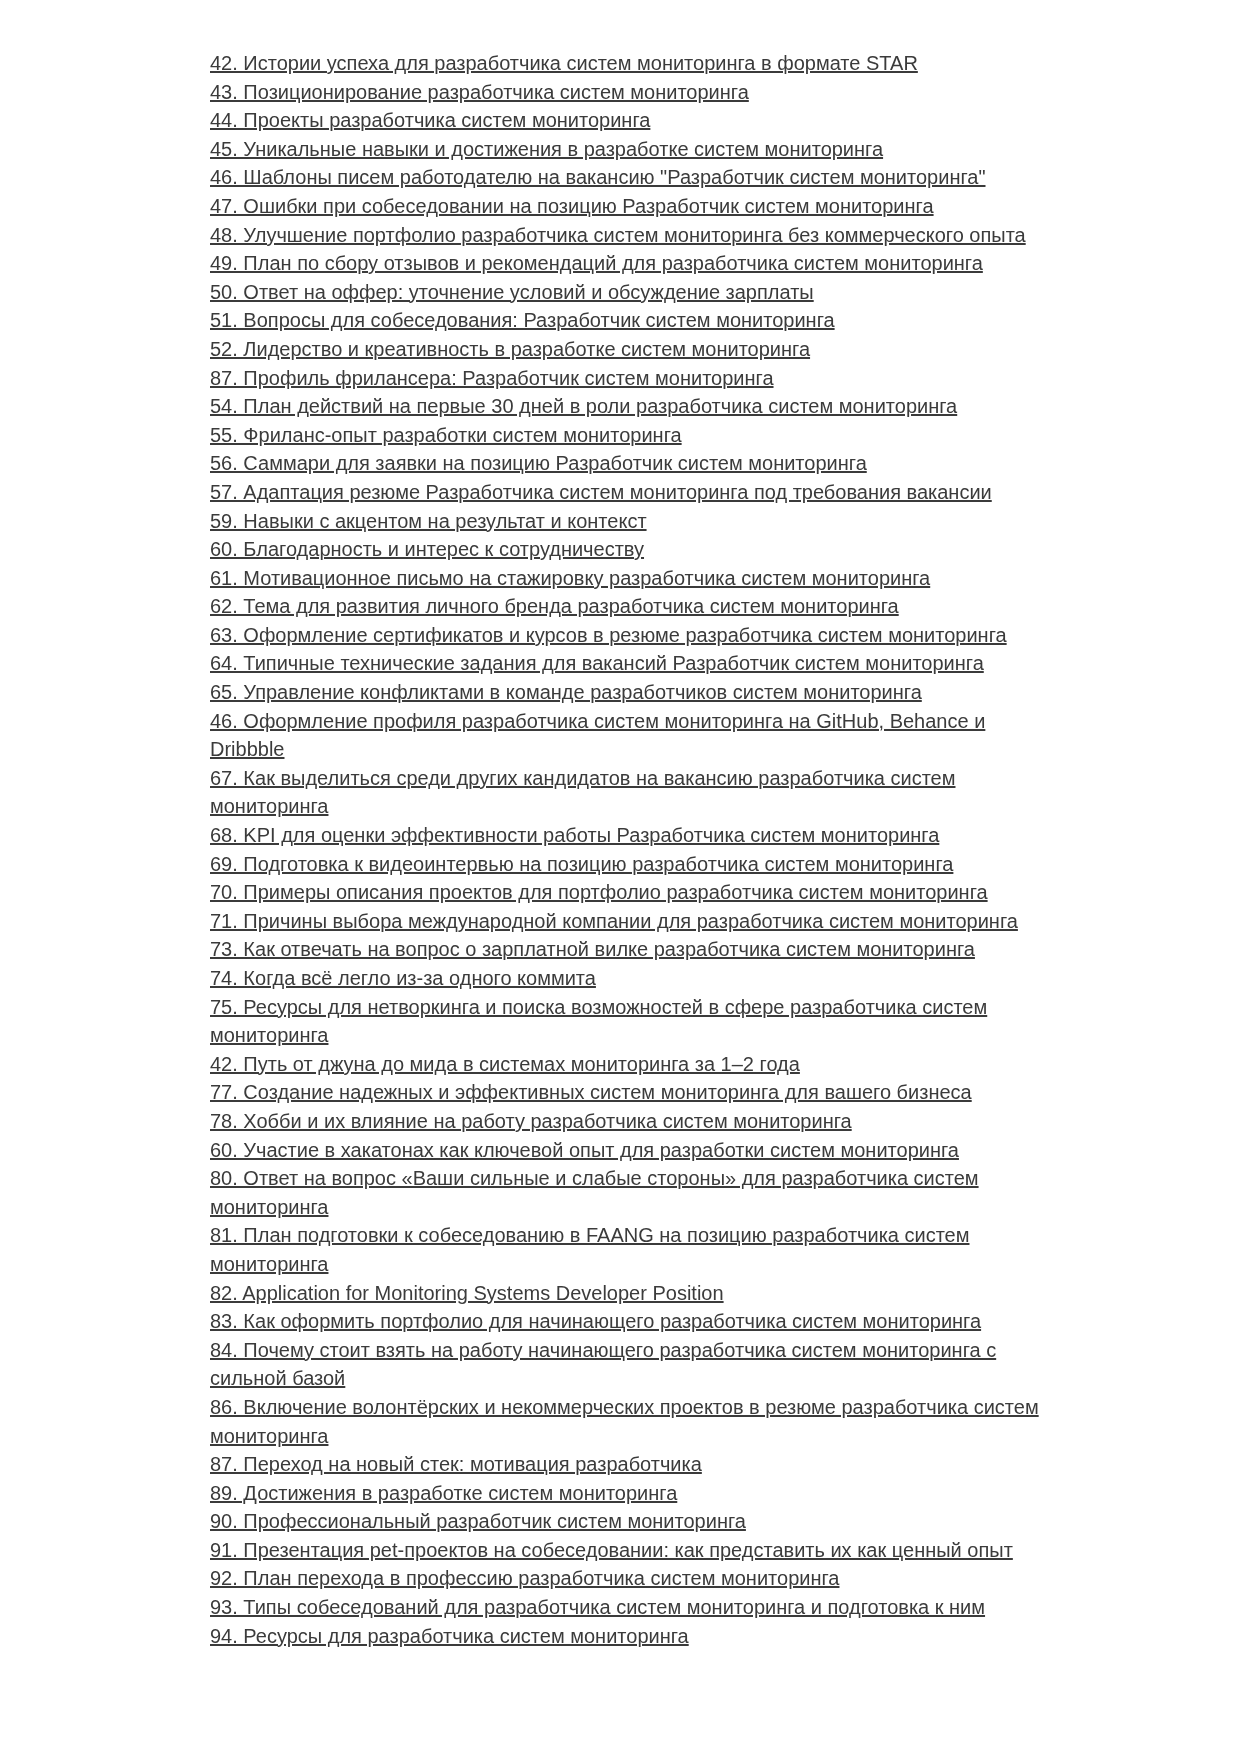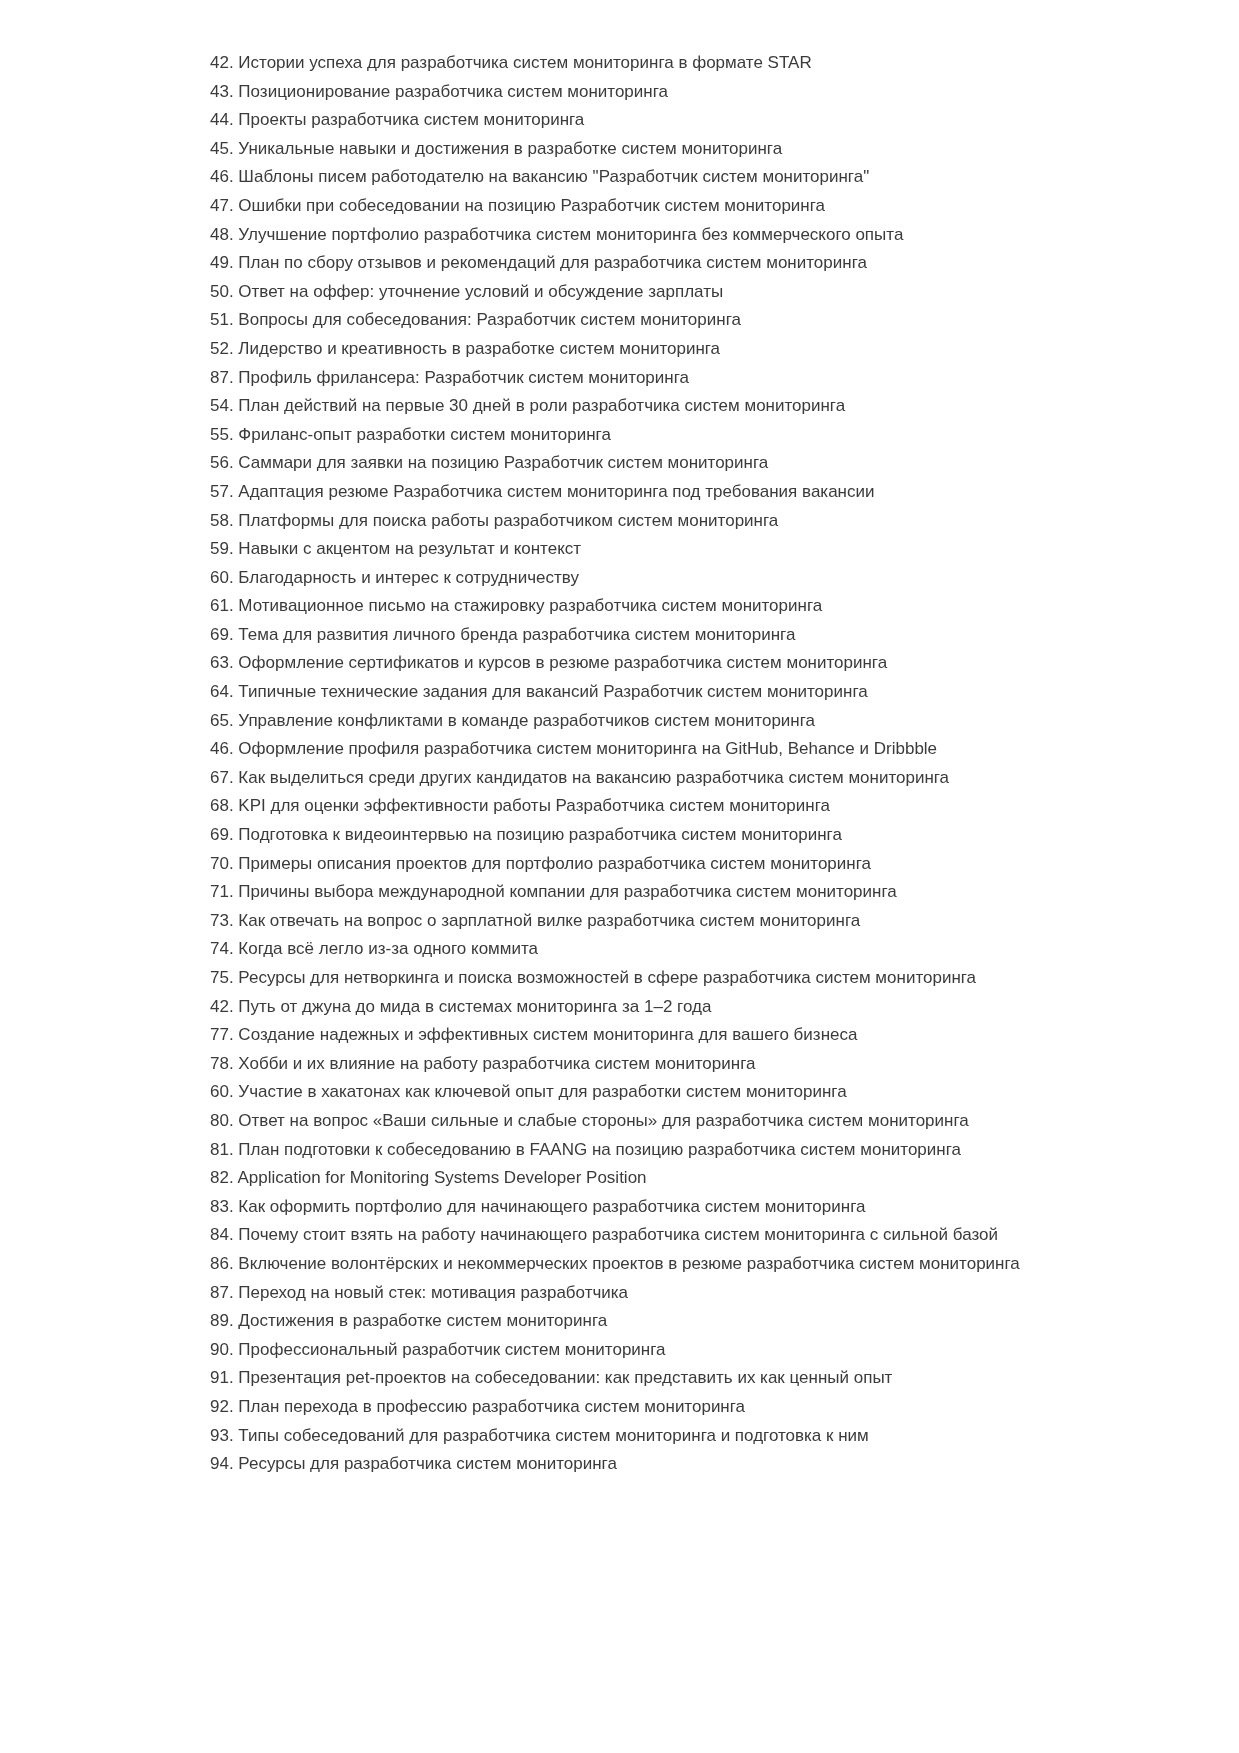--- a/index.html
+++ b/index.html
@@ -13,24 +13,25 @@
     height: 1753px;
     background: #ffffff;
     overflow: hidden;
   }
   .content {
     position: absolute;
     left: 210px;
     top: 49px;
     width: 832px;
     font-family: "Liberation Sans", "DejaVu Sans", sans-serif;
-    font-size: 17px;
+    font-size: 20px;
     line-height: 28.6px;
     color: #3b3b3b;
     font-weight: 400;
+    text-decoration: underline;
   }
   .item {
     margin: 0;
     padding: 0;
     text-align: left;
     word-spacing: normal;
   }
 </style>
 </head>
 <body>
@@ -46,25 +47,24 @@
       <p class="item">48. Улучшение портфолио разработчика систем мониторинга без коммерческого опыта</p>
       <p class="item">49. План по сбору отзывов и рекомендаций для разработчика систем мониторинга</p>
       <p class="item">50. Ответ на оффер: уточнение условий и обсуждение зарплаты</p>
       <p class="item">51. Вопросы для собеседования: Разработчик систем мониторинга</p>
       <p class="item">52. Лидерство и креативность в разработке систем мониторинга</p>
       <p class="item">87. Профиль фрилансера: Разработчик систем мониторинга</p>
       <p class="item">54. План действий на первые 30 дней в роли разработчика систем мониторинга</p>
       <p class="item">55. Фриланс-опыт разработки систем мониторинга</p>
       <p class="item">56. Саммари для заявки на позицию Разработчик систем мониторинга</p>
       <p class="item">57. Адаптация резюме Разработчика систем мониторинга под требования вакансии</p>
-      <p class="item">58. Платформы для поиска работы разработчиком систем мониторинга</p>
       <p class="item">59. Навыки с акцентом на результат и контекст</p>
       <p class="item">60. Благодарность и интерес к сотрудничеству</p>
       <p class="item">61. Мотивационное письмо на стажировку разработчика систем мониторинга</p>
-      <p class="item">69. Тема для развития личного бренда разработчика систем мониторинга</p>
+      <p class="item">62. Тема для развития личного бренда разработчика систем мониторинга</p>
       <p class="item">63. Оформление сертификатов и курсов в резюме разработчика систем мониторинга</p>
       <p class="item">64. Типичные технические задания для вакансий Разработчик систем мониторинга</p>
       <p class="item">65. Управление конфликтами в команде разработчиков систем мониторинга</p>
       <p class="item">46. Оформление профиля разработчика систем мониторинга на GitHub, Behance и Dribbble</p>
       <p class="item">67. Как выделиться среди других кандидатов на вакансию разработчика систем мониторинга</p>
       <p class="item">68. KPI для оценки эффективности работы Разработчика систем мониторинга</p>
       <p class="item">69. Подготовка к видеоинтервью на позицию разработчика систем мониторинга</p>
       <p class="item">70. Примеры описания проектов для портфолио разработчика систем мониторинга</p>
       <p class="item">71. Причины выбора международной компании для разработчика систем мониторинга</p>
       <p class="item">73. Как отвечать на вопрос о зарплатной вилке разработчика систем мониторинга</p>

